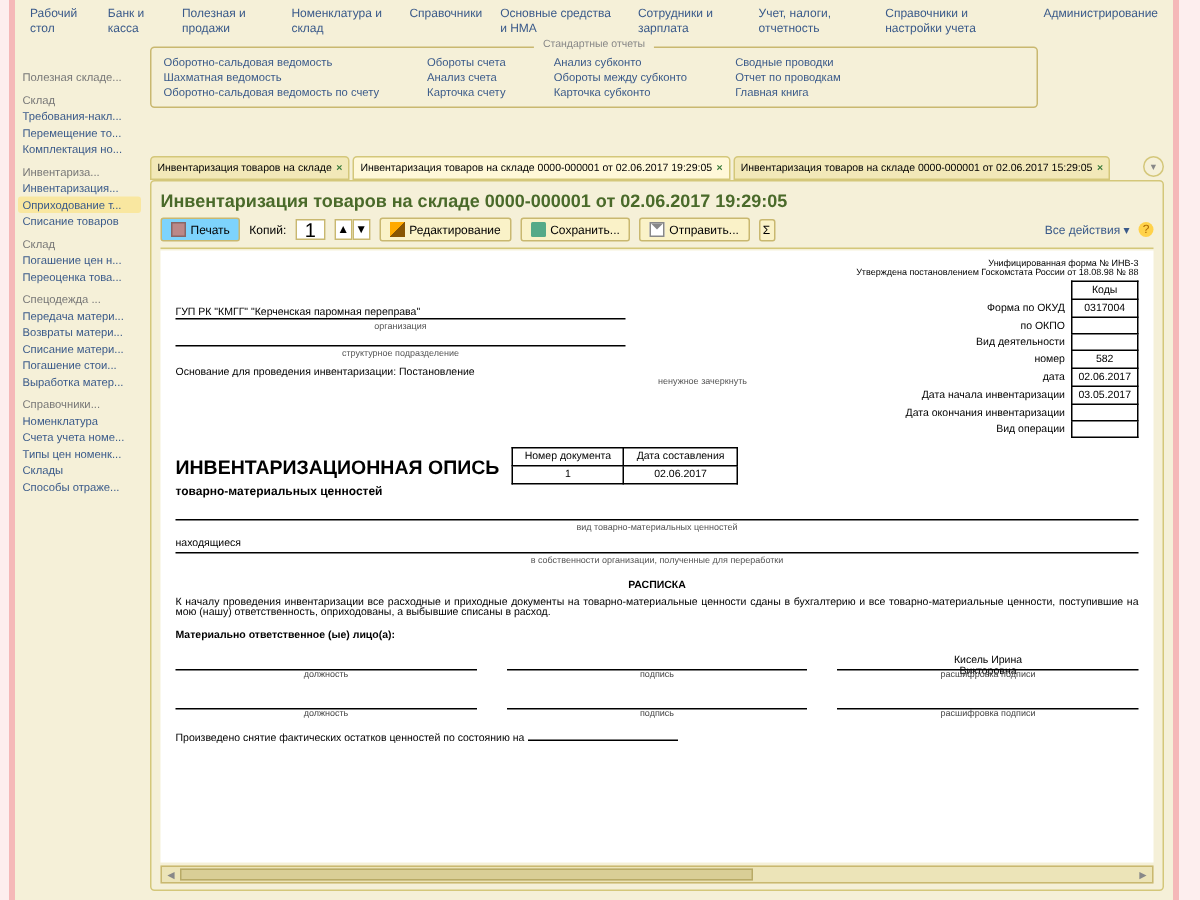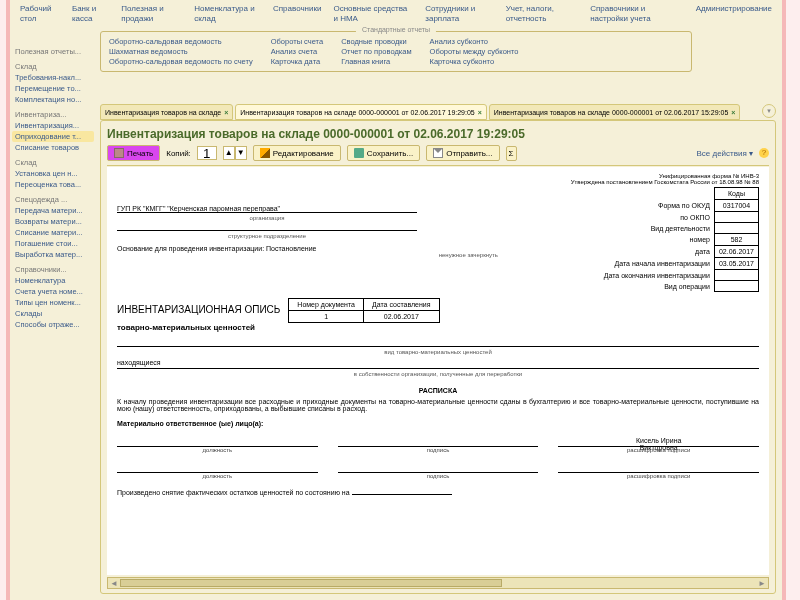--- a/index.html
+++ b/index.html
@@ -1,55 +1,55 @@
 <!DOCTYPE html>
 <html><head>
 <meta charset="utf-8">
 <style>
 *{box-sizing:border-box;margin:0;padding:0;font-family:Arial,sans-serif}
 body{background:#fdeeee;width:800px;height:600px;overflow:hidden;font-size:8px}
 .frame{position:absolute;left:6px;top:0;width:780px;height:600px;background:#f5f0d8;border-left:4px solid #f5b8b8;border-right:4px solid #f5b8b8}
 .topmenu{display:flex;gap:12px;padding:4px 10px;font-size:8px;color:#3a5a8a}
 .topmenu div{cursor:pointer;line-height:1.2}
-.reports{margin:4px 90px 4px 90px;border:1px solid #c9b870;border-radius:3px;padding:4px 8px;display:flex;gap:18px;position:relative;font-size:7.5px;color:#3a5a8a}
+.reports{margin:4px 90px 4px 90px;border:1px solid #c9b870;border-radius:3px;padding:4px 8px;display:flex;gap:32px;position:relative;font-size:7.5px;color:#3a5a8a}
 .reports .hdr{position:absolute;top:-6px;left:50%;transform:translateX(-50%);background:#f5f0d8;padding:0 6px;font-size:7px;color:#888}
 .reports .col div{margin:1px 0;cursor:pointer}
 .leftnav{position:absolute;left:0;top:40px;width:86px;font-size:7.5px;color:#3a5a8a;padding:2px}
 .leftnav .grp{color:#777;margin-top:4px}
 .leftnav div{padding:1px 3px;cursor:pointer;white-space:nowrap;overflow:hidden;text-overflow:ellipsis}
 .leftnav .sel{background:#f9e7a0;border-radius:2px}
 .tabs{position:absolute;left:90px;top:104px;right:6px;height:16px;display:flex;gap:2px;font-size:7px}
 .tab{background:#f2e8b8;border:1px solid #d4c77a;border-radius:3px 3px 0 0;padding:2px 4px;display:flex;align-items:center;gap:3px;white-space:nowrap;overflow:hidden}
 .tab.act{background:#fff8d8}
 .tab .x{color:#3a7a3a;font-weight:bold;cursor:pointer}
 .histbtn{width:14px;height:14px;border:1px solid #d4c77a;border-radius:7px;display:flex;align-items:center;justify-content:center;color:#888;margin-left:auto}
 .doc{position:absolute;left:90px;top:120px;right:6px;bottom:6px;background:#f5f0d8;border:1px solid #d4c77a;border-radius:3px;padding:6px}
 .doctitle{color:#4a6a2a;font-size:12px;font-weight:bold;margin-bottom:4px}
 .toolbar{display:flex;align-items:center;gap:6px;font-size:8px;padding-bottom:4px;border-bottom:1px solid #d4c77a}
 .btn{background:#faf2c8;border:1px solid #c9b870;border-radius:2px;padding:2px 6px;cursor:pointer;display:flex;align-items:center;gap:3px}
-.btn.print{background:#d946ef}
+.btn.print{background:#7dd3fc}
 .ico{width:10px;height:10px;display:inline-block}
 .ico.printer{background:#b88;border:1px solid #866}
 .ico.pencil{background:linear-gradient(135deg,#fa0 50%,#850 50%)}
 .ico.disk{background:#5a8;border-radius:1px}
 .ico.mail{background:#fff;border:1px solid #888;position:relative}
 .ico.mail::after{content:"";position:absolute;left:0;right:0;top:0;border-top:4px solid #888;border-left:4px solid transparent;border-right:4px solid transparent}
 .ico.q{background:#ffd24a;border-radius:5px;text-align:center;line-height:10px;font-size:8px;color:#a60}
 .spinbtns{display:flex}
 .spinbtns span{width:12px;height:14px;border:1px solid #c9b870;background:#fff;text-align:center;line-height:12px;cursor:pointer}
 .allact{margin-left:auto;color:#3a5a8a;cursor:pointer}
 .paper{position:absolute;left:6px;right:6px;top:46px;bottom:18px;background:#fff;overflow:auto;padding:6px 10px;font-size:7px;color:#000}
 .paper .rt{text-align:right}
 .codes{float:right;border-collapse:collapse;font-size:7px;margin-top:2px}
 .codes td{border:1px solid #000;padding:2px 4px;min-width:40px;text-align:center}
 .codes td.lab{border:none;text-align:right;padding-right:4px}
 .orgline{border-bottom:1px solid #000;margin:2px 0}
 .small{font-size:6px;text-align:center;color:#555}
 .clearb{clear:both}
-.invtitle{font-weight:normal;font-size:10px;display:inline-block;margin-top:6px}
+.invtitle{font-weight:bold;font-size:13px;display:inline-block;margin-top:6px}
 .minitab{border-collapse:collapse;display:inline-table;vertical-align:top;margin-left:6px}
 .minitab td{border:1px solid #000;padding:2px 8px;font-size:7px;text-align:center}
 .raspiska{text-align:center;font-weight:bold;margin:10px 0 4px}
 .siglines{display:flex;gap:20px;margin:10px 0}
 .siglines .c{flex:1;text-align:center}
 .siglines .ln{border-bottom:1px solid #000;height:10px}
 .slab{font-size:6px;color:#444}
 .hscroll{position:absolute;left:6px;right:6px;bottom:4px;height:12px;background:#ece4b8;border:1px solid #c9b870;display:flex;align-items:center}
 .hscroll .ar{width:12px;text-align:center;color:#888;cursor:pointer}
 .hscroll .track{flex:1;position:relative;height:8px}
@@ -83,46 +83,46 @@
   <div class="reports">
     <div class="hdr">Стандартные отчеты</div>
     <div class="col">
         <div>Оборотно-сальдовая ведомость</div>
         <div>Шахматная ведомость</div>
         <div>Оборотно-сальдовая ведомость по счету</div>
       </div>
     <div class="col">
         <div>Обороты счета</div>
         <div>Анализ счета</div>
-        <div>Карточка дата</div>
+        <div>Карточка счету</div>
+      </div>
+    <div class="col">
+        <div>Анализ субконто</div>
+        <div>Обороты между субконто</div>
+        <div>Карточка субконто</div>
       </div>
     <div class="col">
         <div>Сводные проводки</div>
         <div>Отчет по проводкам</div>
         <div>Главная книга</div>
       </div>
-    <div class="col">
-        <div>Анализ субконто</div>
-        <div>Обороты между субконто</div>
-        <div>Карточка субконто</div>
-      </div>
   </div>
 
   <div class="leftnav" id="leftnav">
-      <div class="grp">Полезная отчеты...</div>
+      <div class="grp">Полезная складе...</div>
       <div class="grp">Склад</div>
       <div>Требования-накл...</div>
       <div>Перемещение то...</div>
       <div>Комплектация но...</div>
       <div class="grp">Инвентариза...</div>
       <div>Инвентаризация...</div>
       <div class="sel">Оприходование т...</div>
       <div>Списание товаров</div>
       <div class="grp">Склад</div>
-      <div>Установка цен н...</div>
+      <div>Погашение цен н...</div>
       <div>Переоценка това...</div>
       <div class="grp">Спецодежда ...</div>
       <div>Передача матери...</div>
       <div>Возвраты матери...</div>
       <div>Списание матери...</div>
       <div>Погашение стои...</div>
       <div>Выработка матер...</div>
       <div class="grp">Справочники...</div>
       <div>Номенклатура</div>
       <div>Счета учета номе...</div>

